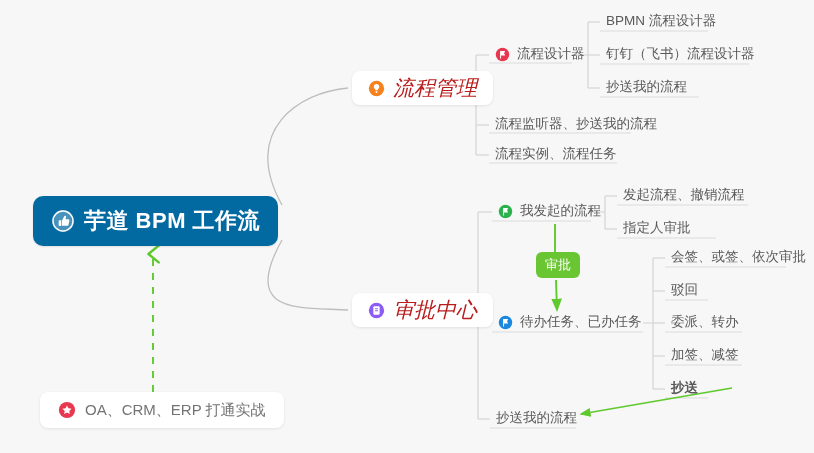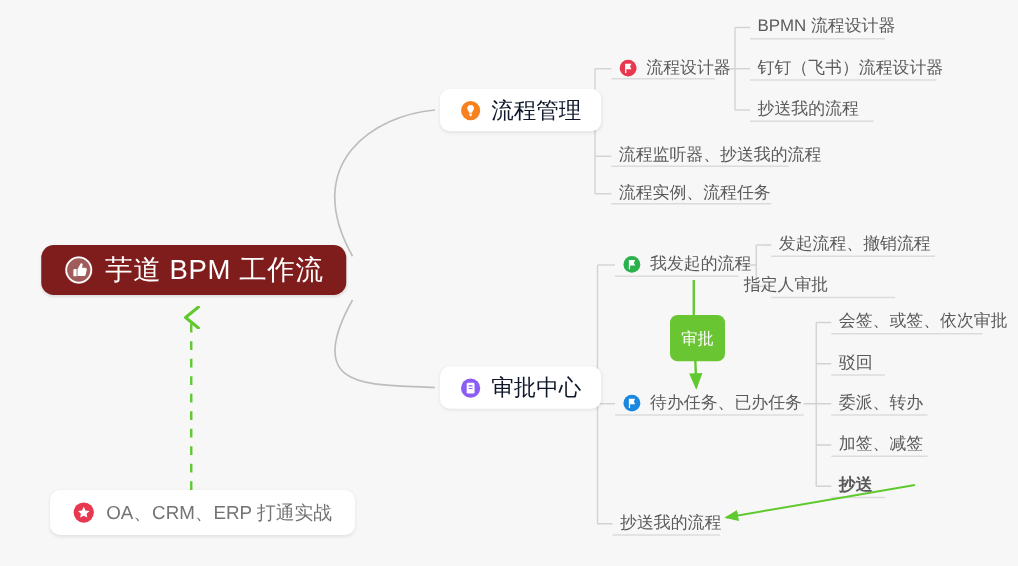--- a/index.html
+++ b/index.html
@@ -32,45 +32,47 @@
   .node {
     position: absolute;
     box-sizing: border-box;
     display: flex;
     align-items: center;
     white-space: nowrap;
   }
 
   
   .root-node {
-    background: #7f1d1d;
+    background: #0369a1;
     border-radius: 10px;
     padding: 0 18px;
-    height: 40px;
+    height: 50px;
     box-shadow: 0 1px 2px rgba(0,0,0,0.10);
+    font-weight: bold;
   }
   .root-label {
     color: #ffffff;
     font-size: 22px;
     letter-spacing: 0.5px;
     margin-left: 9px;
   }
 
   
   .card-node {
     background: #ffffff;
     border-radius: 8px;
     padding: 0 16px;
     height: 34px;
     box-shadow: 0 1px 3px rgba(0,0,0,0.09);
   }
   .card-label {
-    color: #0f172a;
-    font-size: 18px;
+    color: #b91c1c;
+    font-size: 21px;
     margin-left: 8px;
+    font-style: italic;
   }
   .callout-node {
     height: 36px;
     padding: 0 18px;
   }
   .callout-label {
     color: #737373;
     font-size: 15px;
     margin-left: 9px;
   }
@@ -87,21 +89,21 @@
     font-size: 13.5px;
   }
   .leaf-node.with-icon .leaf-label {
     margin-left: 7px;
   }
 
   
   .tag-node {
     background: #69c531;
     border-radius: 6px;
-    height: 37px;
+    height: 26px;
     padding: 0 9px;
     justify-content: center;
   }
   .tag-label {
     color: #ffffff;
     font-size: 13px;
   }
 
   
   .icon {
@@ -252,21 +254,21 @@
         <circle cx="10" cy="10" r="9" fill="#2bb24c"></circle>
         <path d="M6.8 5.2v10h1.3v-4h5.4l-1.4-3 1.4-3z" fill="#ffffff"></path>
       </svg>
     </span>
     <span class="leaf-label">我发起的流程</span>
   </div>
 
   <div class="node leaf-node" style="left:617px; top:184px;">
     <span class="leaf-label">发起流程、撤销流程</span>
   </div>
-  <div class="node leaf-node" style="left:589px; top:217px;">
+  <div class="node leaf-node" style="left:617px; top:217px;">
     <span class="leaf-label">指定人审批</span>
   </div>
 
   <div class="node tag-node" style="left:536px; top:252px;">
     <span class="tag-label">审批</span>
   </div>
 
   <div class="node leaf-node with-icon" style="left:492px; top:311px;">
     <span class="icon">
       <svg width="15" height="15" viewBox="0 0 20 20">

